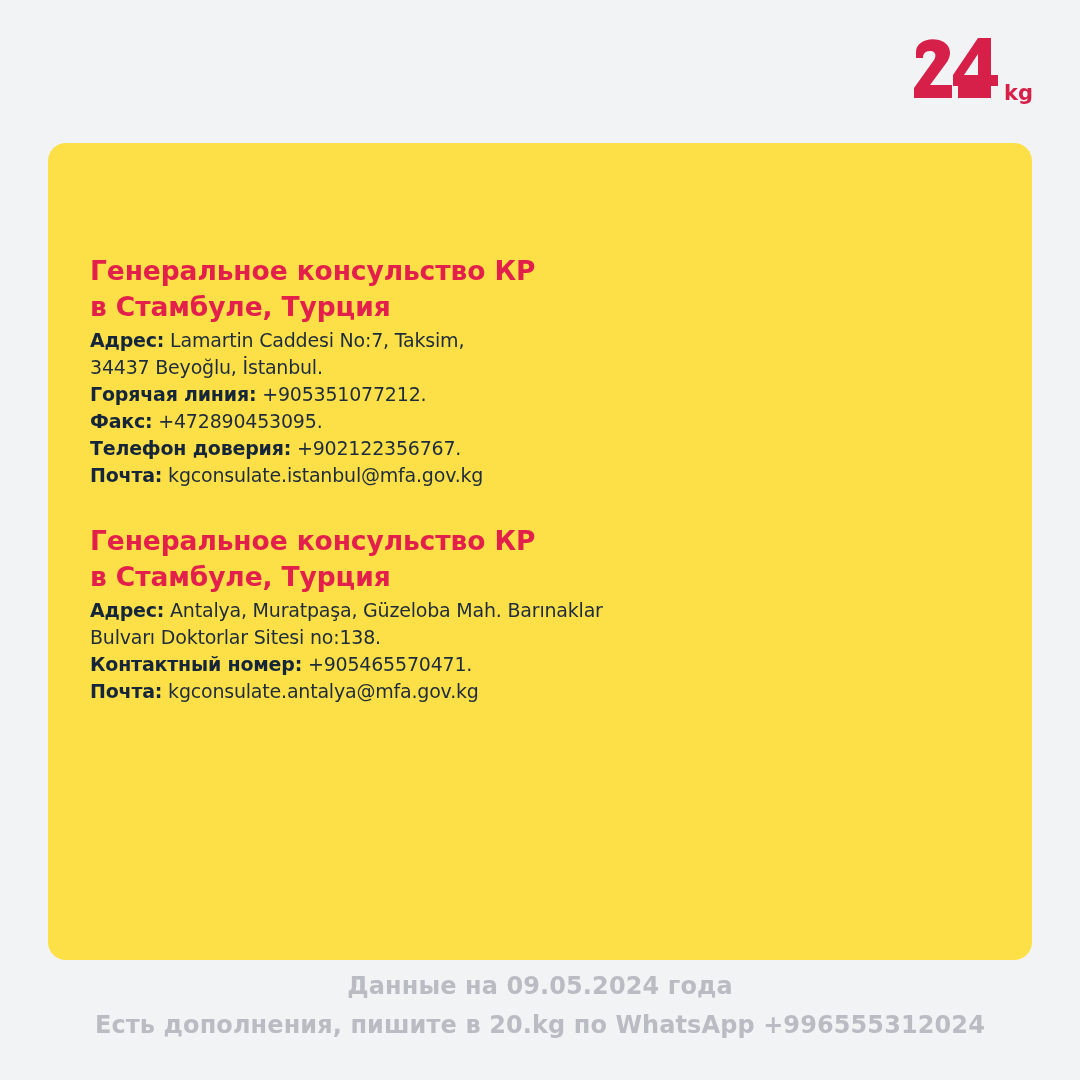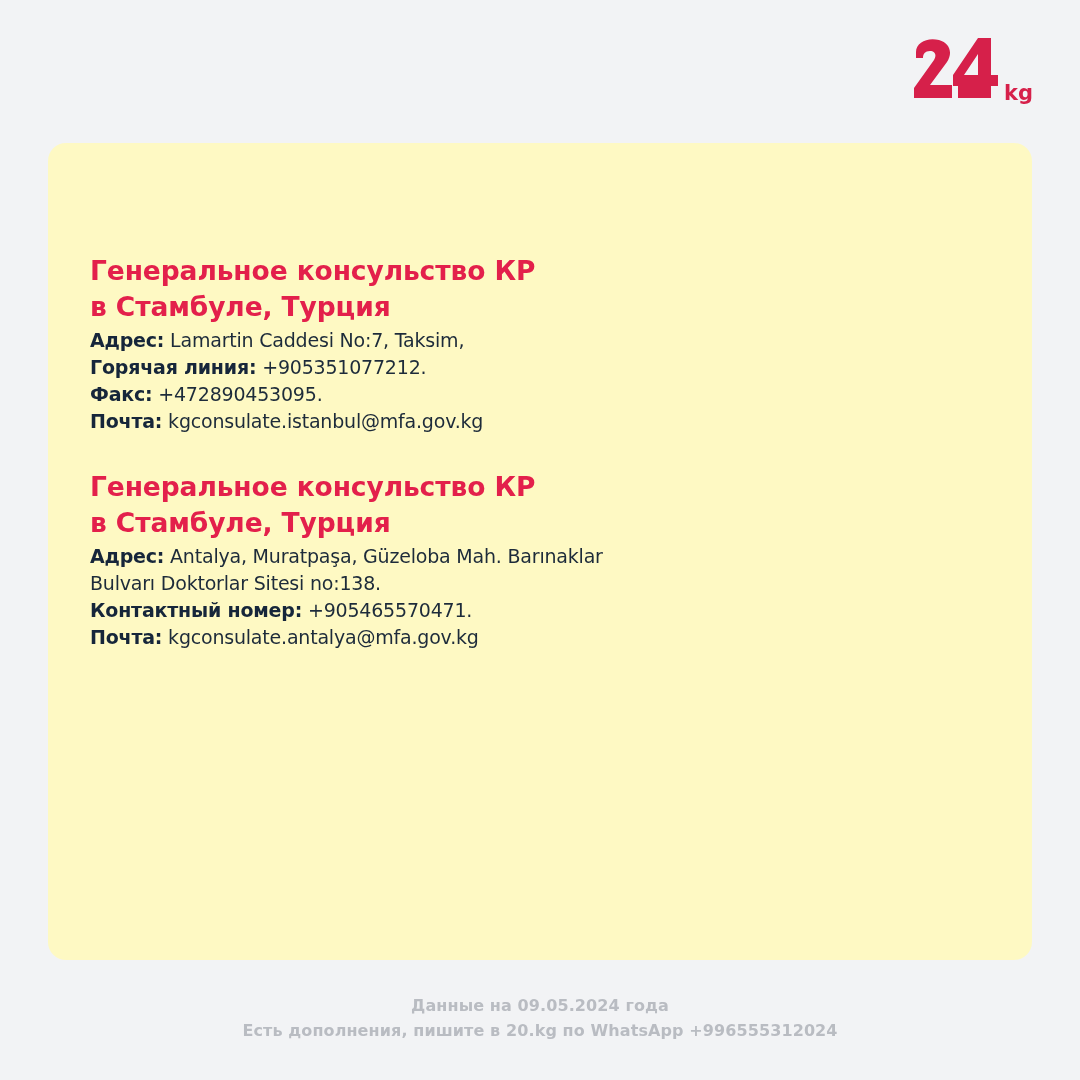--- a/index.html
+++ b/index.html
@@ -25,21 +25,21 @@
   }
   .logo svg { display: block; }
 
   
   .card {
     position: absolute;
     left: 48px;
     top: 143px;
     width: 984px;
     height: 817px;
-    background: #fef9c3;
+    background: #fde047;
     border-radius: 18px;
   }
 
   .card-inner {
     position: absolute;
     left: 42px;
     right: 42px;
     top: 110px;
   }
 
@@ -68,21 +68,21 @@
   }
 
   
   .footer {
     position: absolute;
     left: 0;
     right: 0;
     bottom: 36px;
     text-align: center;
     color: #b9bcc2;
-    font-size: 16px;
+    font-size: 24px;
     font-weight: bold;
     line-height: 1.6;
     letter-spacing: 0.1px;
   }
 </style>
 </head>
 <body>
 
 <div class="logo">
   <svg width="120" height="70" viewBox="0 0 120 70" xmlns="http://www.w3.org/2000/svg">
@@ -105,26 +105,33 @@
     <div class="block">
       <div class="block-title">
         <div>Генеральное консульство КР</div>
         <div>в Стамбуле, Турция</div>
       </div>
       <div class="line">
         <b>Адрес:</b>
         <span>Lamartin Caddesi No:7, Taksim,</span>
       </div>
       <div class="line">
+        <span>34437 Beyoğlu, İstanbul.</span>
+      </div>
+      <div class="line">
         <b>Горячая линия:</b>
         <span>+905351077212.</span>
       </div>
       <div class="line">
         <b>Факс:</b>
         <span>+472890453095.</span>
+      </div>
+      <div class="line">
+        <b>Телефон доверия:</b>
+        <span>+902122356767.</span>
       </div>
       <div class="line">
         <b>Почта:</b>
         <span>kgconsulate.istanbul@mfa.gov.kg</span>
       </div>
     </div>
 
     <div class="block">
       <div class="block-title">
         <div>Генеральное консульство КР</div>

